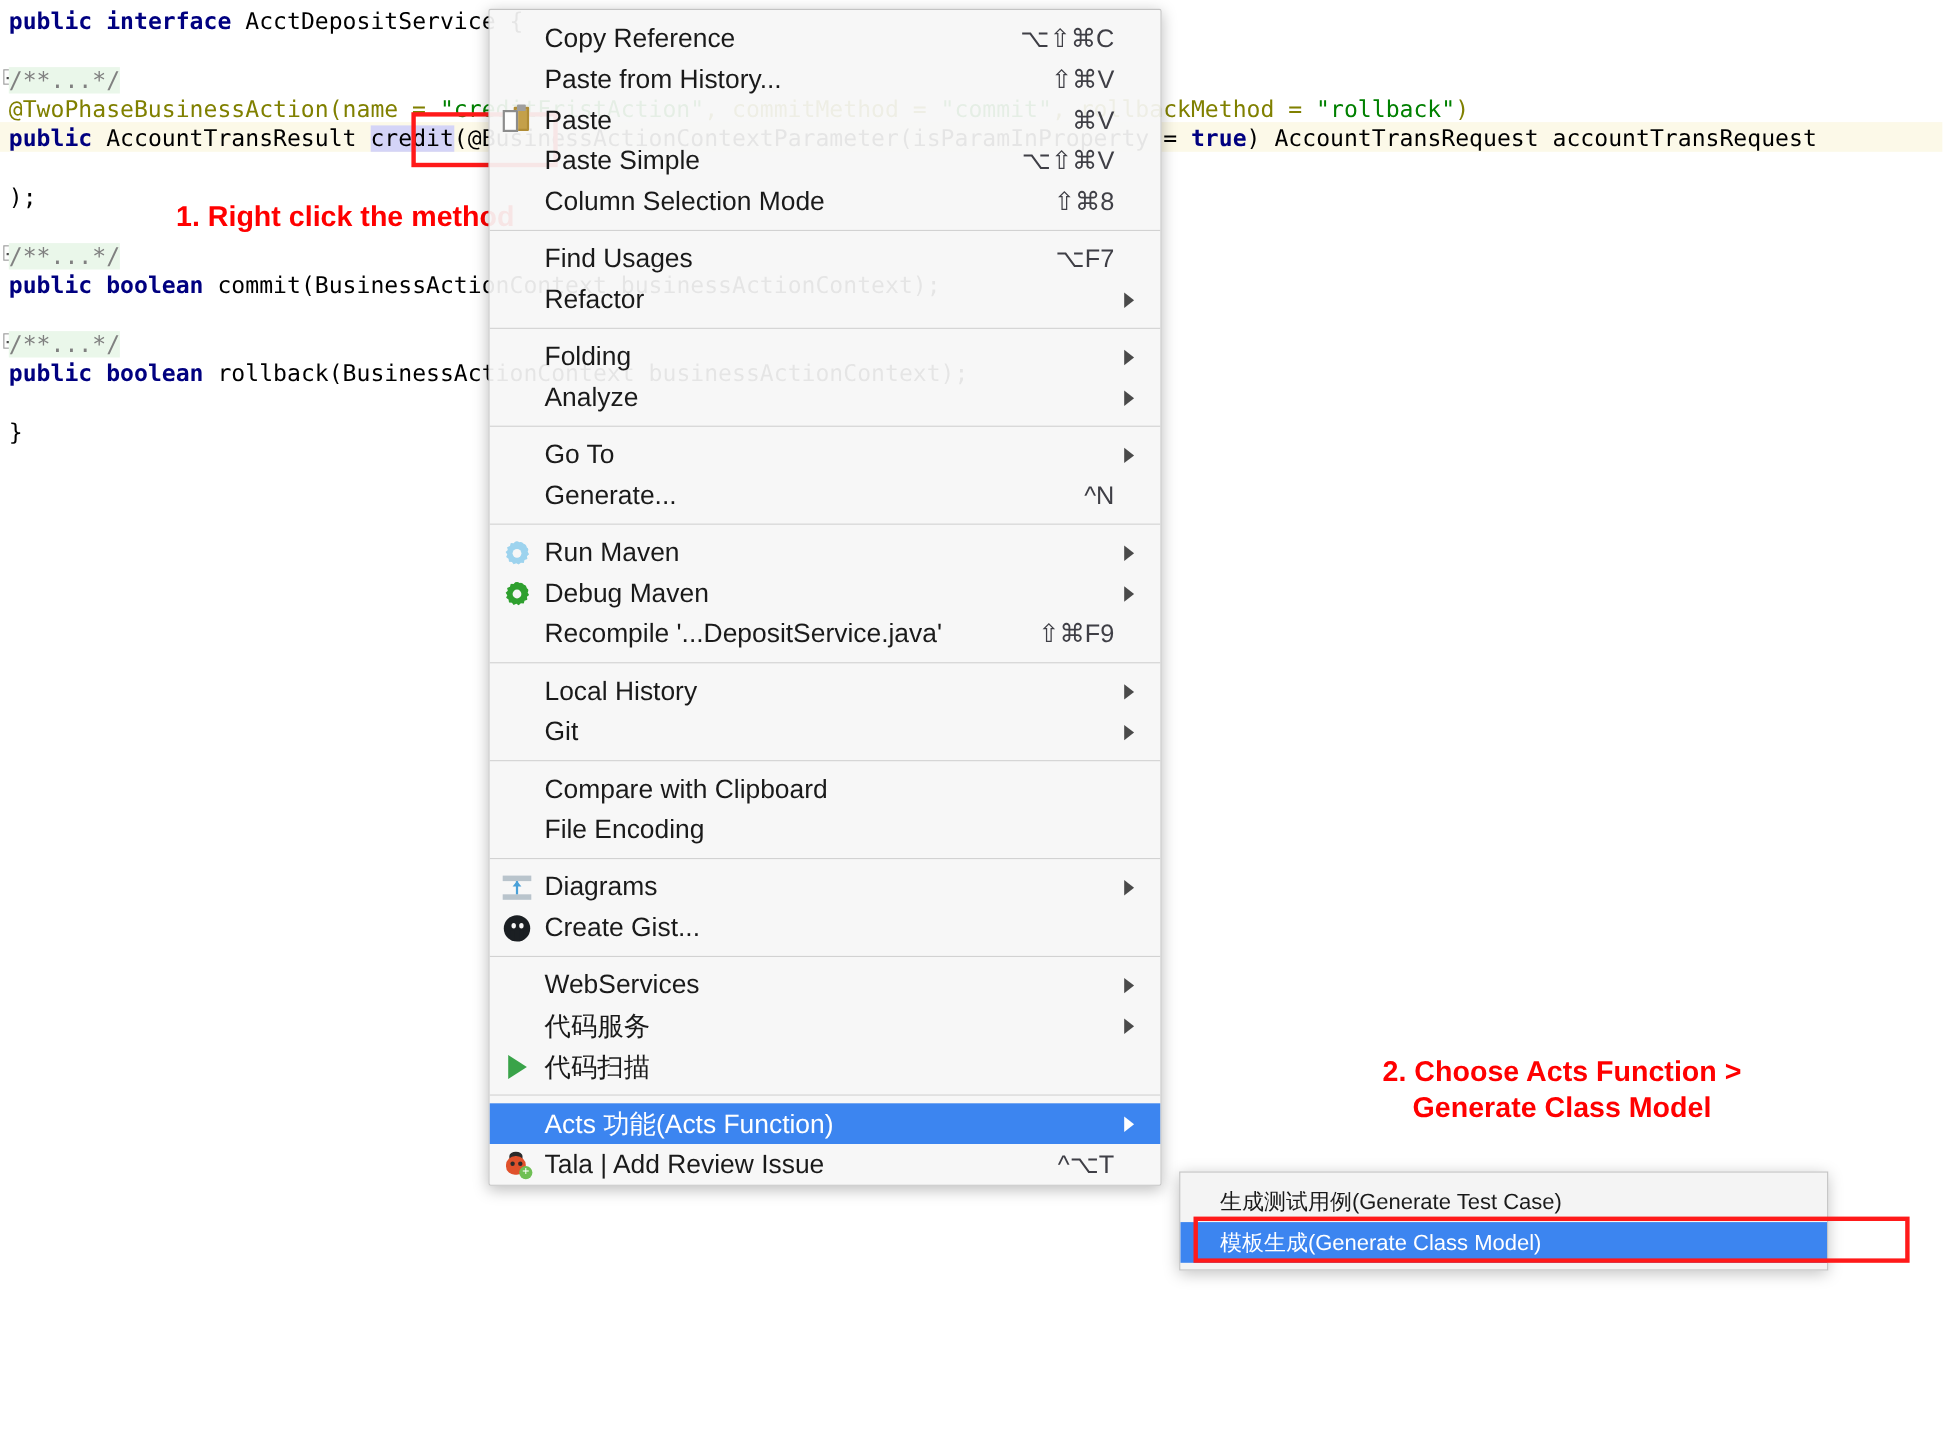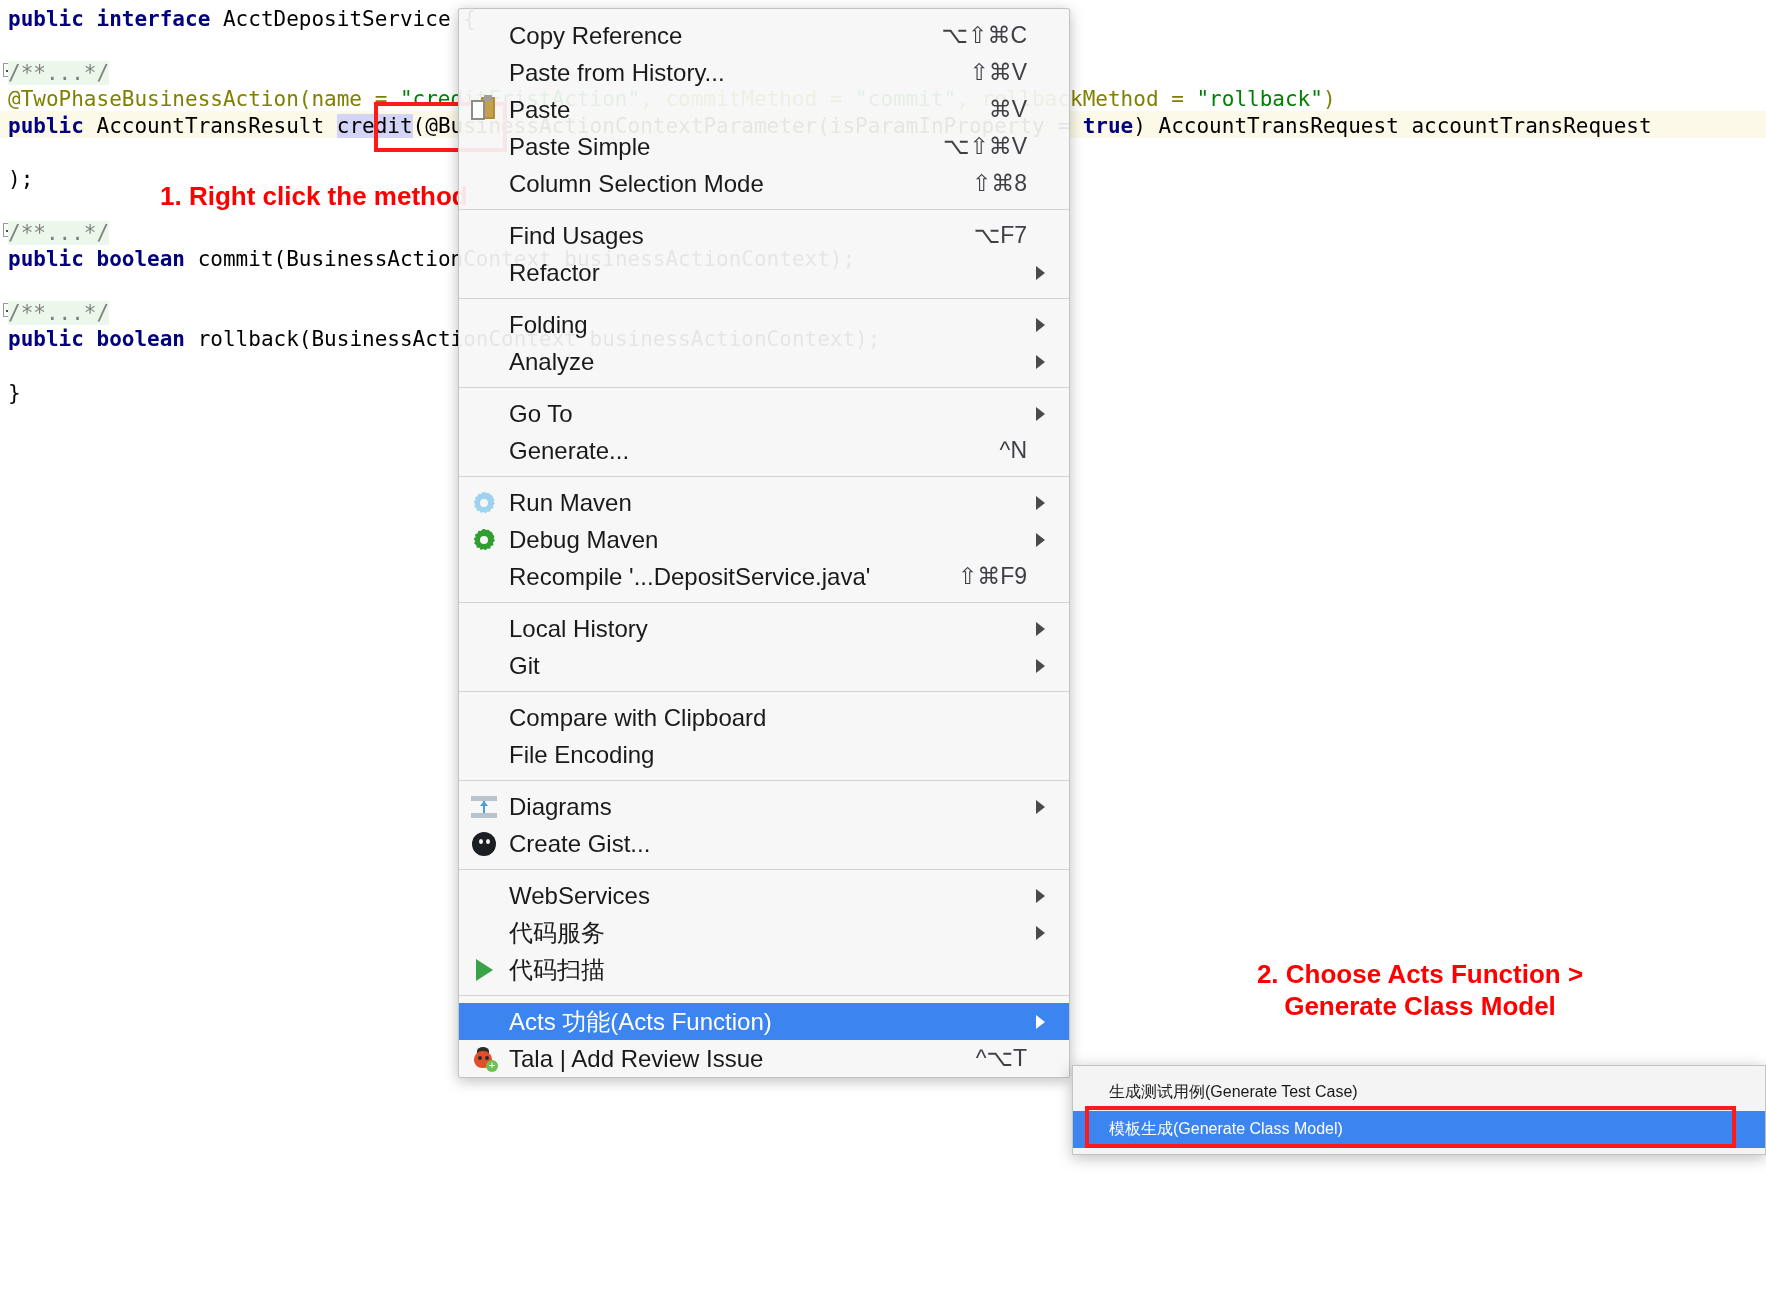--- a/index.html
+++ b/index.html
@@ -43,21 +43,21 @@
   }
   .red-note {
     position:absolute; color:#ff0000;
     font-family:"Liberation Sans", sans-serif;
     font-size:26px; font-weight:600; line-height:32px;
     text-align:center; white-space:pre-line;
   }
 
   
   .ctx-menu {
-    position:absolute; left:458px; top:8px; width:612px;
+    position:absolute; left:444px; top:8px; width:612px;
     background: rgba(246,246,246,0.93);
     border:1px solid #c3c3c3;
     border-radius:2px;
     box-shadow: 0 3px 14px rgba(0,0,0,0.26);
     font-size:24px;
     color:#1a1a1a;
     overflow:hidden;
     padding: 8px 0 0 0;
   }
   .mi {
@@ -136,25 +136,25 @@
 
   .bug-ico { width:26px;height:24px;position:relative; }
   .bug-ico .body{ position:absolute;left:3px;top:4px;width:18px;height:17px;border-radius:48% 48% 45% 45%; background:#e0512b; }
   .bug-ico .head{ position:absolute;left:6px;top:0px;width:12px;height:8px;border-radius:50% 50% 0 0; background:#2b2b2b; }
   .bug-ico .spot1{position:absolute;left:7px;top:9px;width:4px;height:4px;border-radius:50%;background:#2b2b2b;}
   .bug-ico .spot2{position:absolute;left:14px;top:9px;width:4px;height:4px;border-radius:50%;background:#2b2b2b;}
   .bug-ico .plus{position:absolute;right:-1px;bottom:-1px;width:12px;height:12px;border-radius:50%;background:#6fbf54;color:#fff;font-size:11px;line-height:11px;text-align:center;font-family:"Liberation Sans",sans-serif;}
 
   
   .submenu {
-    position:absolute; left:1072px; top:1065px; width:694px;
+    position:absolute; left:1072px; top:1065px; width:590px;
     background:#f4f4f4;
     border:1px solid #c3c3c3;
     box-shadow: 0 3px 14px rgba(0,0,0,0.26);
-    font-size:16px; color:#1a1a1a;
+    font-size:20px; color:#1a1a1a;
     padding: 8px 0 6px 0;
     overflow:hidden;
   }
   .submenu .mi { padding-left:0; }
   .submenu .mi .ico { width:36px; min-width:36px; }
   .sub-redbox {
     position:absolute; left:1085px; top:1106px; width:651px; height:42px;
     border:4px solid #ff1a1a; pointer-events:none;
   }
 </style>

